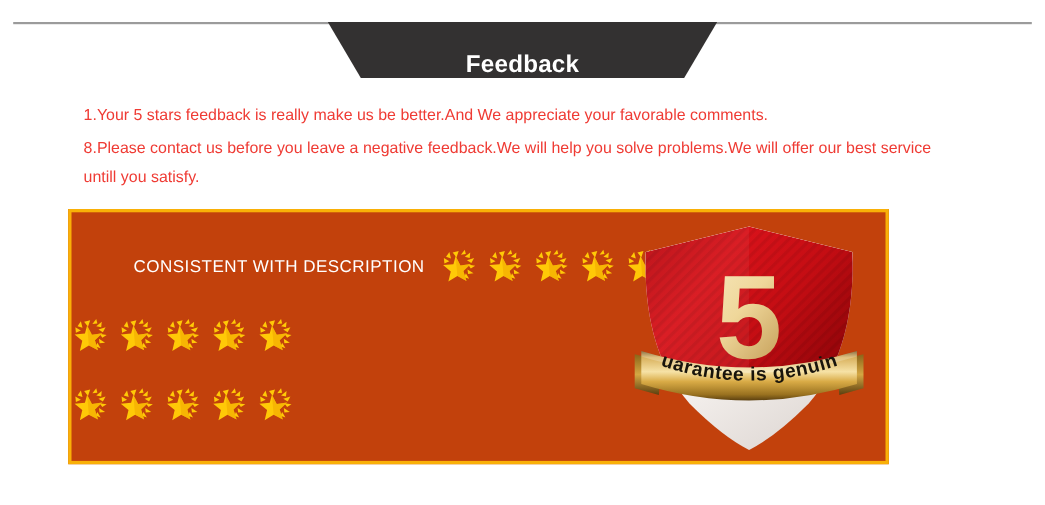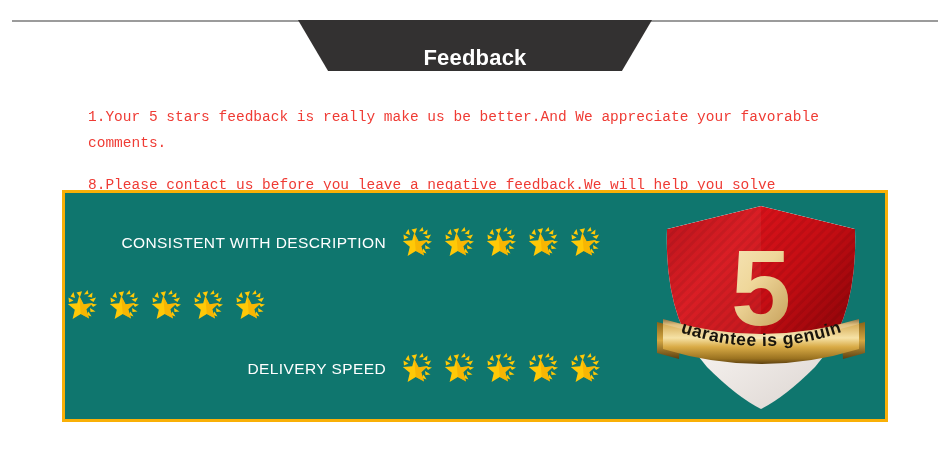--- a/index.html
+++ b/index.html
@@ -68,30 +68,30 @@
   
   #notes {
     position: absolute;
     left: 72px;
     top: 88px;
     width: 810px;
     color: #ef3b34;
     font-size: 14.5px;
     line-height: 26px;
   }
-  #notes p { margin: 16px; font-family: Liberation Mono, monospace; }
+  #notes p { margin: 4px; }
 
   
   #rating-panel {
     position: absolute;
     left: 62px;
     top: 190px;
-    width: 826px;
+    width: 746px;
     height: 232px;
-    background: #0f766e;
+    background: #c2410c;
     border: 3px solid #f9b007;
   }
 
   #ratings-list {
     position: absolute;
     left: 0;
     top: 22px;
     width: 572px;
   }
 
@@ -345,21 +345,20 @@
   <path d="M14.2 6.8 L18.6 15.3 L28.0 14.0 L21.3 20.3 L24.1 29.4
            L15.8 25.0 L7.6 30.0 L9.8 20.8 L2.8 15.0 L12.2 14.2 Z" fill="#ffc907"></path>
   <path d="M14.2 6.8 L18.6 15.3 L28.0 14.0 L21.3 20.3 L24.1 29.4
            L15.8 25.0 Z" fill="#f0a500" opacity="0.55"></path>
 </svg>
             </span>
         </div>
       </div>
 
       <div class="rating-row">
-        <div class="rating-label">DELIVERY SPEED</div>
         <div class="stars">
           <span class="star-slot">
 <svg class="star-icon" viewBox="0 0 36 34" xmlns="http://www.w3.org/2000/svg">
   <g fill="#ffc907">
     <path d="M17.0 2.2 L11.5 3.5 L15.0 8.0 Z"></path>
     <path d="M22.5 1.0 L19.0 5.5 L23.5 5.0 Z"></path>
     <path d="M27.5 3.5 L22.5 7.5 L27.0 8.5 Z"></path>
     <path d="M31.0 8.5 L24.5 10.5 L28.5 13.0 Z"></path>
     <path d="M32.0 15.5 L25.5 14.5 L28.0 18.0 Z"></path>
     <path d="M30.5 22.5 L25.0 19.0 L25.5 23.0 Z"></path>

